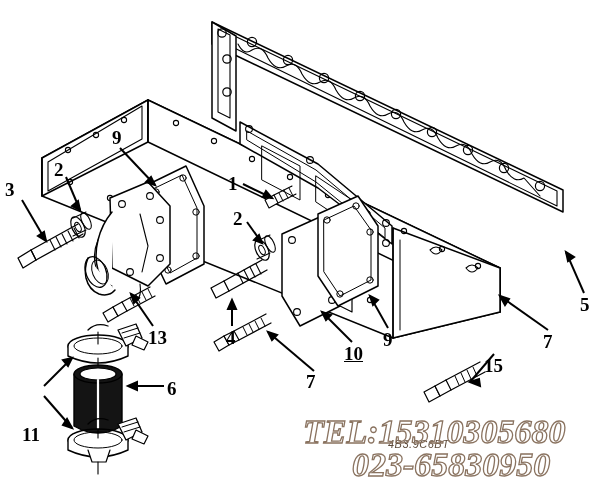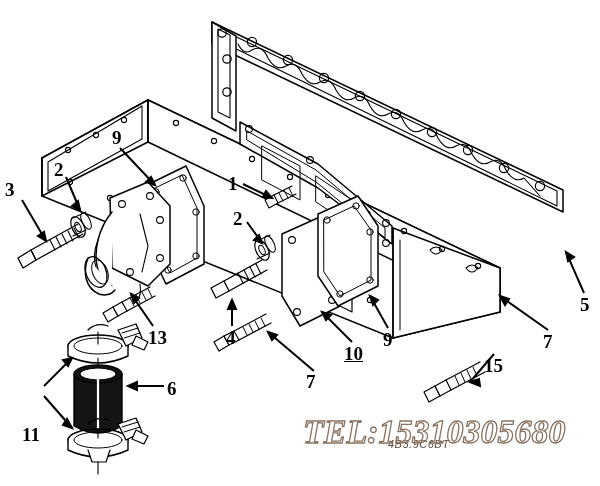--- a/index.html
+++ b/index.html
@@ -309,14 +309,15 @@
   <div class="callout" style="left:383px;top:330px;">9</div>
   <div class="callout" style="left:22px;top:381px;margin-top:44px;">11</div>
   <div class="callout" style="left:167px;top:379px;">6</div>
   <div class="callout" style="left:484px;top:356px;">15</div>
   <div class="callout" style="left:543px;top:332px;">7</div>
   <div class="callout" style="left:580px;top:295px;">5</div>
 
   <div id="faint-code">4B3.9C6BT</div>
 
   <div class="wm" id="wm-tel1">TEL:15310305680</div>
+  <div class="wm" id="wm-tel2">023-65830950</div>
 
 </div>
 
 </body></html>

